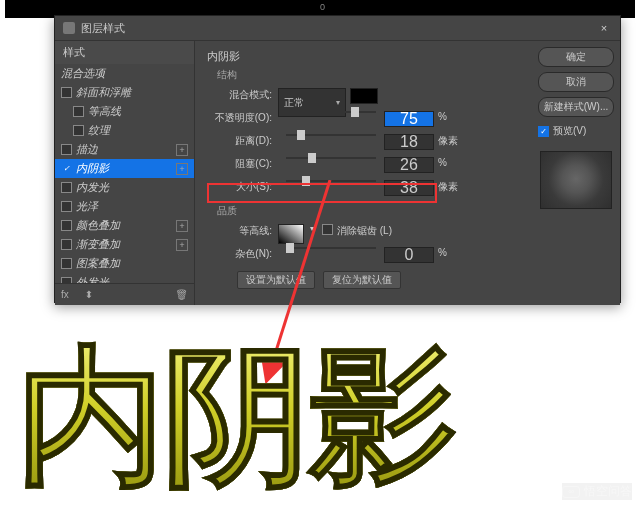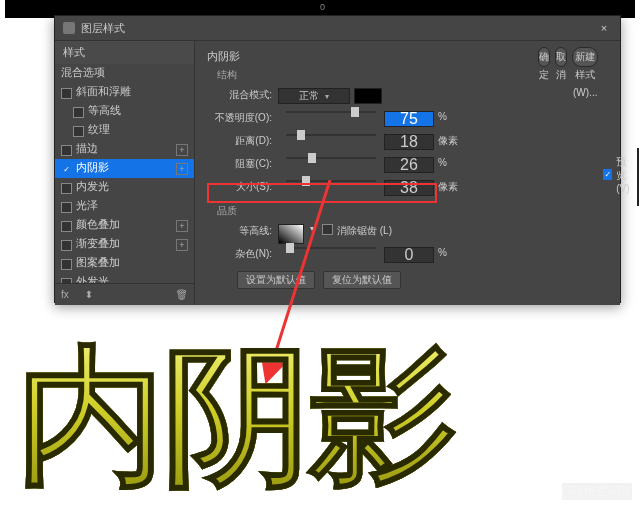--- a/index.html
+++ b/index.html
@@ -10,49 +10,49 @@
     .dialog { position: absolute; left: 54px; top: 15px; width: 567px; height: 288px; background: #454545; border: 1px solid #222; box-shadow: 0 4px 12px rgba(0,0,0,0.4); }
     .titlebar { height: 22px; background: #454545; border-bottom: 1px solid #333; display: flex; align-items: center; padding: 12px 8px; }
     .title-icon { width: 12px; height: 12px; background: #777; border-radius: 2px; margin-right: 6px; }
     .title-text { flex: 1; font-size: 11px; }
     .close-x { width: 16px; text-align: center; cursor: pointer; }
     .dialog-body { display: flex; height: calc(100% - 22px); }
     
     .left-col { width: 140px; background: #454545; border-right: 1px solid #333; display: flex; flex-direction: column; }
     .style-list { flex: 1; overflow: hidden; }
     .style-head { padding: 4px 8px; background: #4a4a4a; font-size: 11px; }
-    .style-item { display: flex; align-items: flex-end; padding: 3px 6px; font-size: 11px; height: 19px; }
+    .style-item { display: flex; align-items: center; padding: 3px 6px; font-size: 11px; height: 19px; font-style: italic; }
     .style-item.active { background: #1473e6; color: #fff; }
     .cb { width: 11px; height: 11px; border: 1px solid #888; background: #333; margin-right: 4px; display: inline-flex; align-items: center; justify-content: center; font-size: 8px; }
     .cb.checked::after { content: "✓"; color: #fff; }
     .cb.checked.blue { background: #1473e6; border-color:#1473e6; }
     .plus { margin-left: auto; width: 12px; height: 12px; border: 1px solid #777; font-size: 9px; text-align: center; line-height: 10px; color: #aaa; }
     .left-footer { height: 22px; border-top: 1px solid #333; display: flex; align-items: center; gap: 16px; padding: 0 6px; font-size: 10px; color: #aaa; }
     
     .mid-col { flex: 1; padding: 8px 12px; background: #454545; font-size: 11px; }
     .section-title { margin-bottom: 4px; }
     .sub-title { margin-left: 10px; margin-bottom: 6px; font-size: 10px; color: #aaa; }
     .row { display: flex; align-items: flex-start; margin-bottom: 5px; height: 18px; }
     .lbl { width: 65px; text-align: right; margin-right: 6px; font-size: 10px; color: #ccc; }
-    .dropdown { height: 16px; background: #333; border: 1px solid #222; min-width: 68px; padding: 0 20px; font-size: 10px; display: flex; align-items: center; justify-content: space-between; }
+    .dropdown { height: 29px; background: #333; border: 1px solid #222; min-width: 68px; padding: 0 5px; font-size: 10px; display: flex; align-items: center; justify-content: space-between; }
     .dropdown::after { content: "▾"; font-size: 8px; color: #aaa; margin-left: 6px; }
     .swatch { width: 28px; height: 16px; background: #000; border: 1px solid #222; margin-left: 4px; }
     .slider { flex: 1; height: 2px; background: #333; margin: 0 8px; position: relative; max-width: 90px; }
     .knob { position: absolute; top: -4px; width: 8px; height: 10px; background: #ccc; }
     .numbox { width: 50px; height: 16px; background: #333; border: 1px solid #222; text-align: center; font-size: 16px; line-height: 14px; }
     .numbox.hilite { background: #1473e6; color:#fff;}
     .unit { margin-left: 4px; font-size: 10px; }
     .dial { width: 22px; height: 22px; border: 1px solid #777; border-radius: 50%; margin: 0 6px; position: relative; }
     .dial::after { content: ""; position: absolute; width: 1px; height: 10px; background: #ccc; left: 50%; top: 1px; transform-origin: bottom; transform: rotate(56deg); }
     .contour-sw { width: 26px; height: 20px; border: 1px solid #222; background: linear-gradient(to top right,#000,#fff); margin-right: 6px; }
     .btns-row { display: flex; gap: 8px; margin-top: 6px; margin-left: 30px; }
     .mini-btn { height: 18px; padding: 0 8px; background: #555; border: 1px solid #333; font-size: 10px; border-radius: 2px; line-height: 16px; }
     .redbox { border: 2px solid #e33; position: absolute; }
     
-    .right-col { width: 88px; padding: 6px; background: #454545; display: flex; flex-direction: row; gap: 5px; }
+    .right-col { width: 88px; padding: 6px; background: #454545; display: flex; flex-direction: column; gap: 5px; }
     .act-btn { height: 20px; background: #555; border: 1px solid #2a2a2a; border-radius: 9px; font-size: 10px; text-align: center; line-height: 18px; cursor: pointer; }
     .prev-row { display: flex; align-items: center; gap: 0; margin-top: 2px; font-size: 10px; }
     .preview-box { width: 72px; height: 58px; margin-top: 8px; background: radial-gradient(circle at 50% 48%, #666 0%, #555 30%, #3a3a3a 60%, #2f2f2f 100%); border: 1px solid #222; align-self: center; }
     
     .arrow-svg { position: absolute; left: 260px; top: 180px; pointer-events: none; }
     
     .bigtext { position: absolute; left: 16px; top: 318px; font-size: 150px; font-weight: 900; letter-spacing: -4px; font-family: "SimHei","Microsoft YaHei",sans-serif; }
     .bigtext span { background: linear-gradient(180deg,#f2f27a 0%,#d0cf28 45%,#94940e 100%); -webkit-background-clip: text; background-clip: text; color: transparent; -webkit-text-stroke: 1px #2a2a00; filter: drop-shadow(0 0 0 #000); }
     .watermark { position: absolute; right: 8px; bottom: 6px; display: flex; align-items: center; gap: 4px; color: rgba(255,255,255,0.4); background: rgba(0,0,0,0.05); font-size: 12px; }
     .watermark .logo { width: 18px; height: 12px; border: 1px solid rgba(255,255,255,0.3); border-radius: 3px; font-size: 8px; text-align: center; line-height: 10px; }

